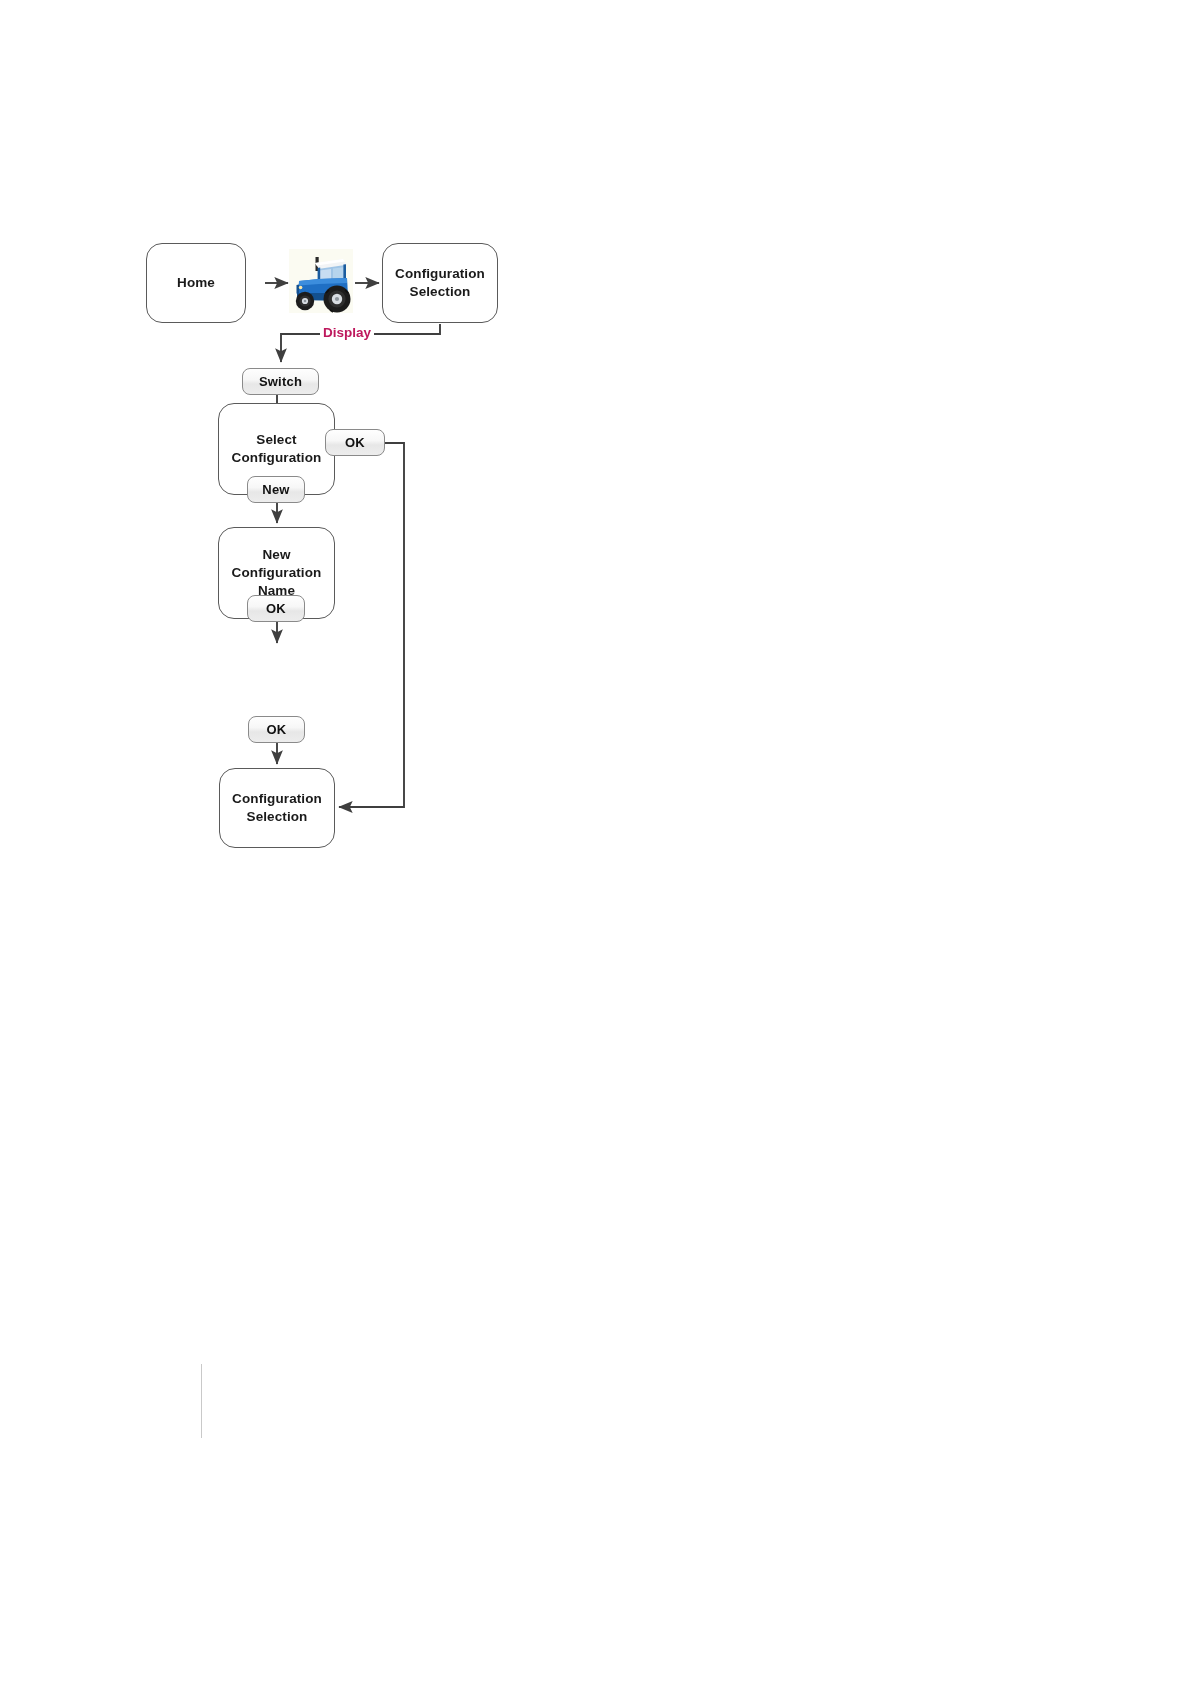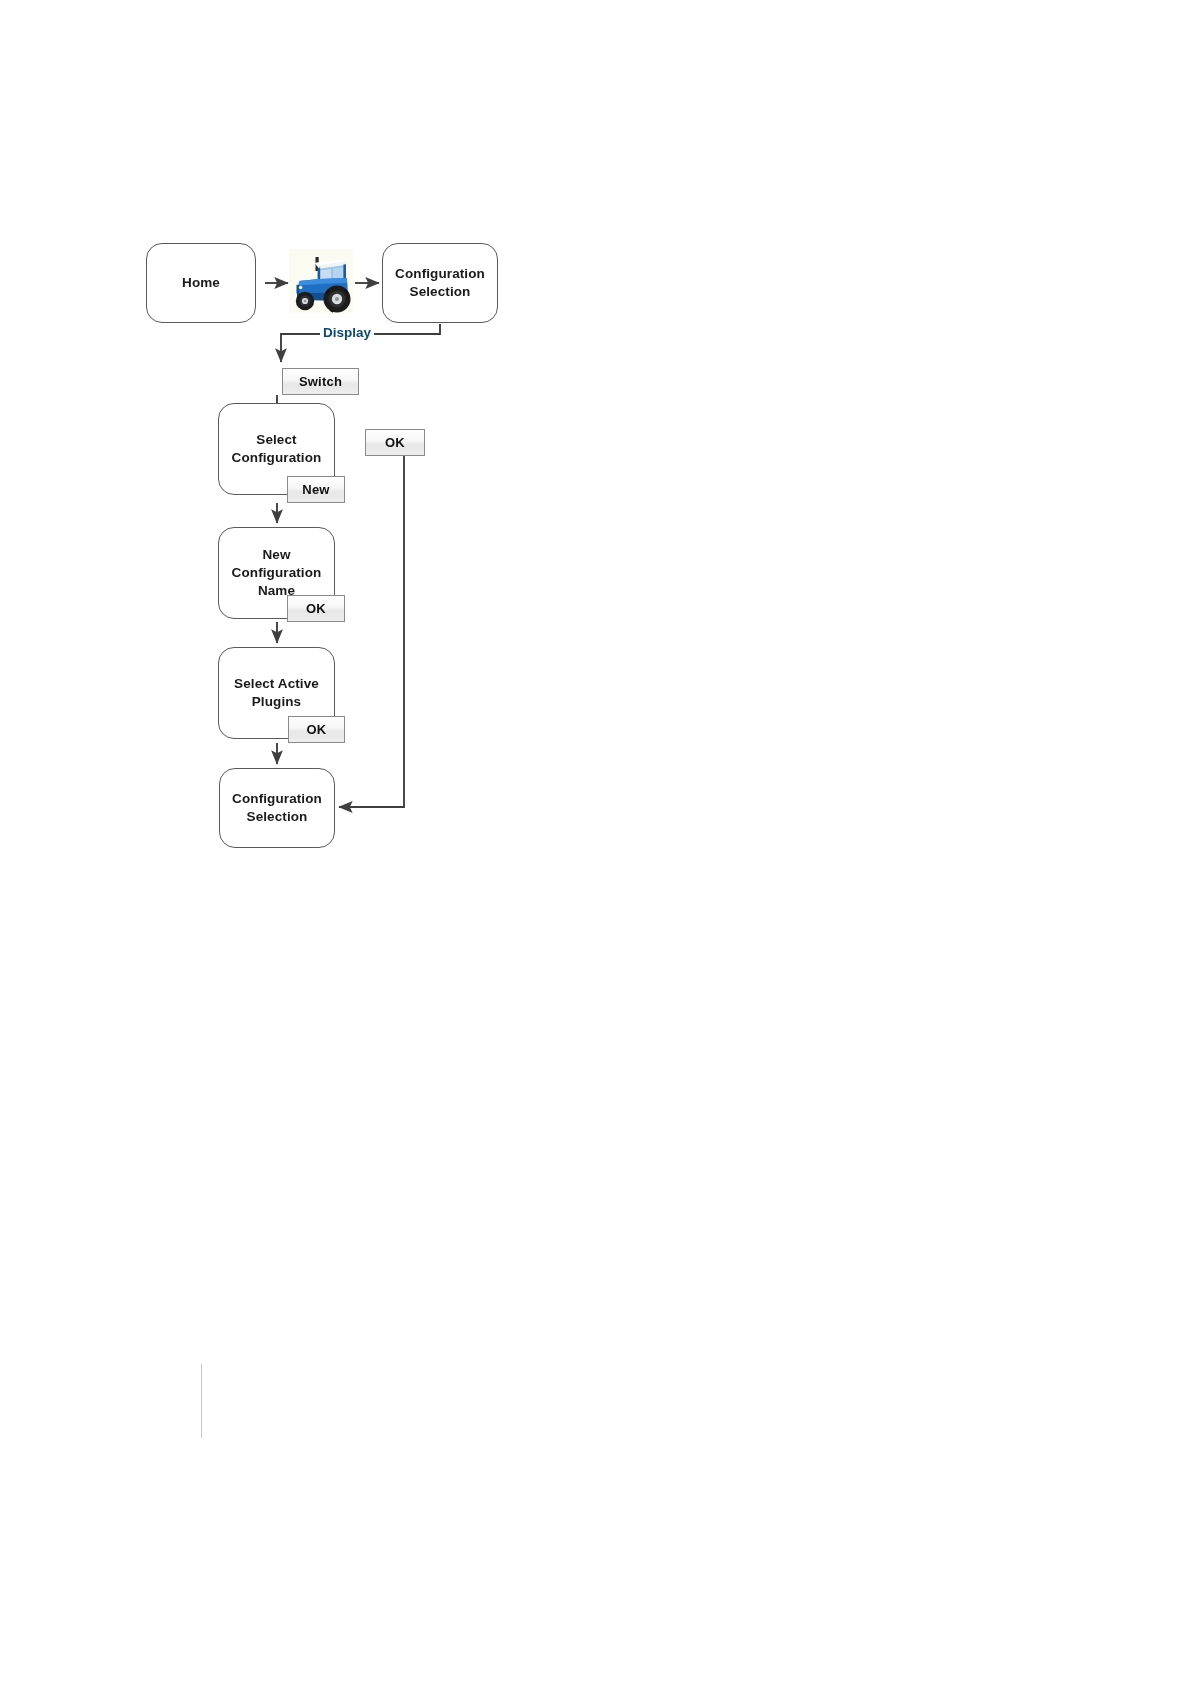--- a/index.html
+++ b/index.html
@@ -57,38 +57,37 @@
     letter-spacing: .1px;
     box-shadow: 0 0 0 0 rgba(0,0,0,0);
   }
   .node .txt { display: block; padding: 0 8px; }
 
   
   .tag {
     position: absolute;
     box-sizing: border-box;
     border: 1.4px solid #8a8a8a;
-    border-radius: 0;
+    border-radius: 8px;
     background: linear-gradient(to bottom, #fefefe 0%, #f7f7f7 42%, #e7e7e7 60%, #ededed 100%);
     display: flex;
     align-items: center;
     justify-content: center;
     color: #111111;
     font-weight: bold;
     font-size: 13px;
     letter-spacing: .2px;
     z-index: 5;
-    margin-left: 40px;
   }
 
   
   .edge-label {
     position: absolute;
     background: #ffffff;
-    color: #0c4a6e;
+    color: #be185d;
     font-weight: bold;
     font-size: 13.5px;
     padding: 0 3px;
     white-space: nowrap;
     z-index: 4;
   }
 
   
   .tractor {
     position: absolute;
@@ -129,44 +128,40 @@
         <line x1="277" y1="503" x2="277" y2="523" marker-end="url(#arrow)"></line>
 
         <line x1="277" y1="622" x2="277" y2="643" marker-end="url(#arrow)"></line>
 
         <line x1="277" y1="743" x2="277" y2="764" marker-end="url(#arrow)"></line>
 
         <path d="M385,443 L404,443 L404,807 L339,807" marker-end="url(#arrow)"></path>
       </g>
     </svg>
 
-    <div class="node" style="left:146px; top:243px; width:110px; height:80px;">
+    <div class="node" style="left:146px; top:243px; width:100px; height:80px;">
       <span class="txt">Home</span>
     </div>
 
     <div class="node" style="left:382px; top:243px; width:116px; height:80px;">
       <span class="txt" style="white-space:pre-line;">Configuration
 Selection</span>
     </div>
 
     <div class="node" style="left:218px; top:403px; width:117px; height:92px;">
       <span class="txt" style="white-space:pre-line;">Select
 Configuration</span>
     </div>
 
     <div class="node" style="left:218px; top:527px; width:117px; height:92px;">
       <span class="txt" style="white-space:pre-line;">New
 Configuration
 Name</span>
     </div>
 
-    <div class="node" style="left:218px; top:647px; width:117px; height:92px;">
-      <span class="txt" style="white-space:pre-line;">Select Active
-Plugins</span>
-    </div>
 
     <div class="node" style="left:219px; top:768px; width:116px; height:80px;">
       <span class="txt" style="white-space:pre-line;">Configuration
 Selection</span>
     </div>
 
     <div class="tag" style="left:242px; top:368px; width:77px; height:27px;">
       <span>Switch</span>
     </div>
 

